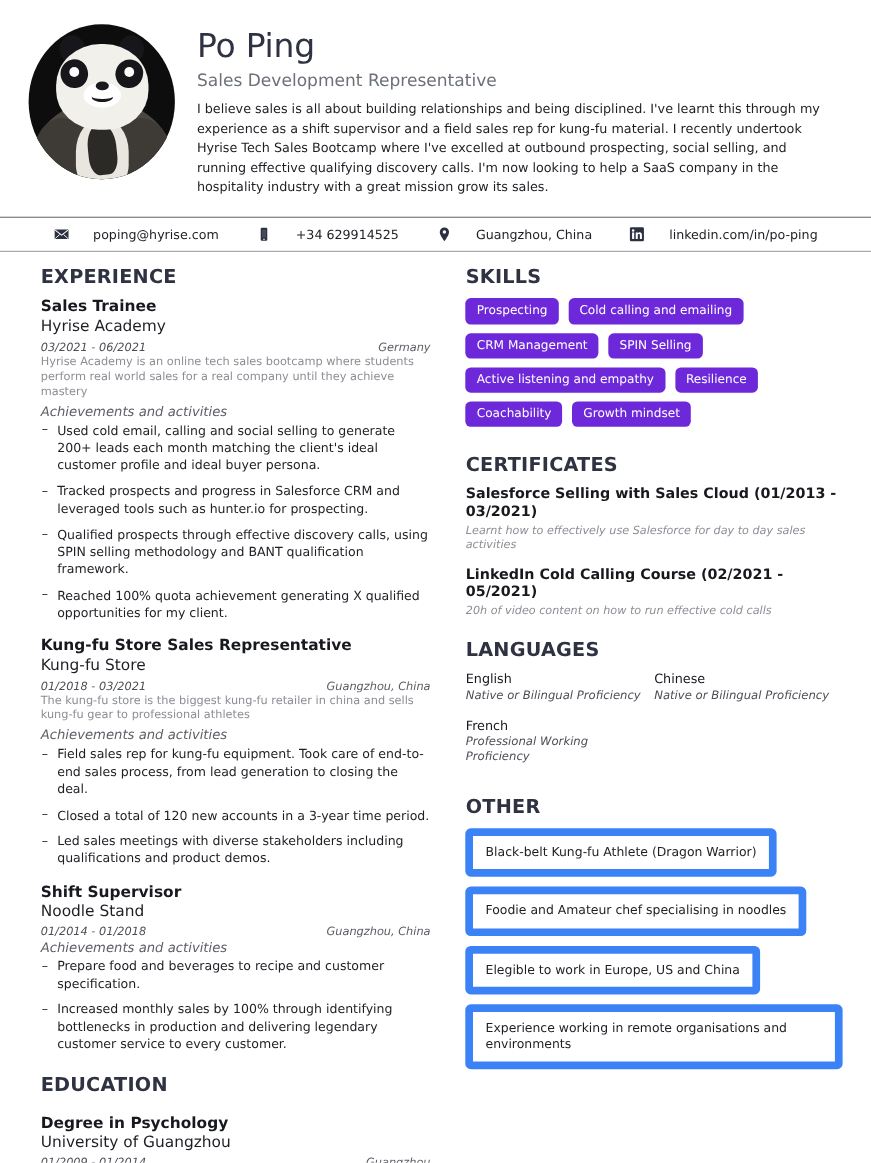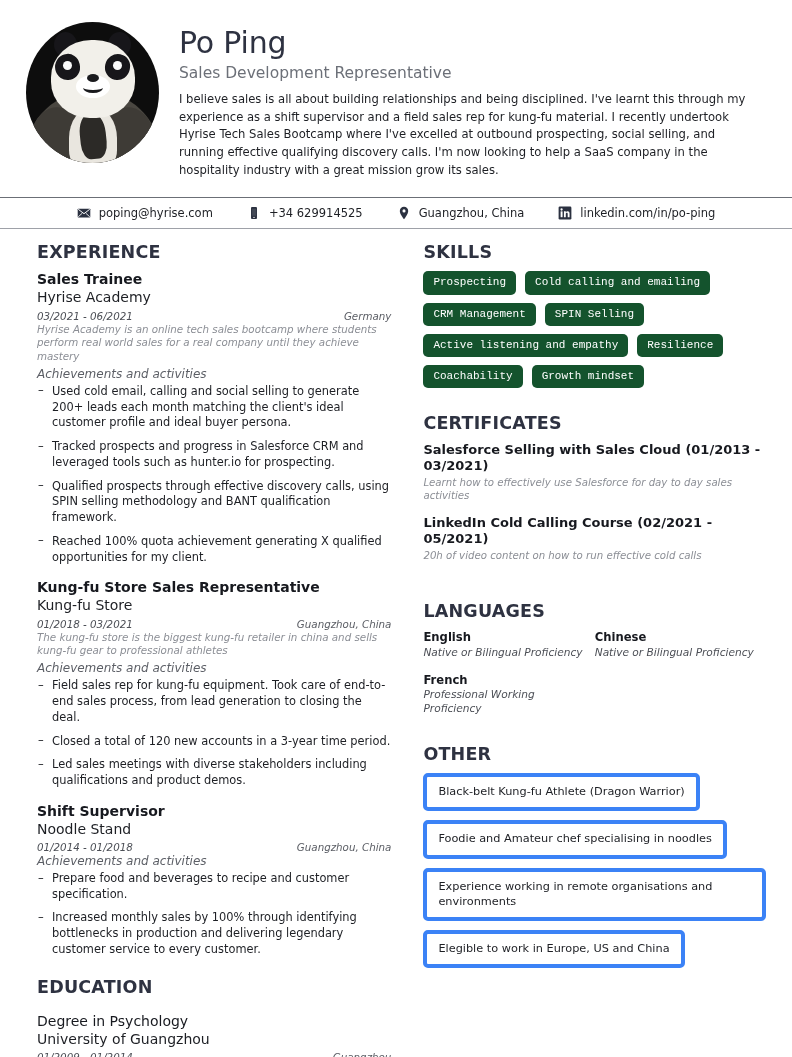--- a/index.html
+++ b/index.html
@@ -140,21 +140,21 @@
     border-top: 1.5px solid #6b6f76;
     border-bottom: 1.5px solid #9ea1a8;
     padding: 8px 24px;
     display: flex;
     justify-content: center;
     align-items: center;
     gap: 34px;
     margin-top: 4px;
   }
   .contact-item {
-    display: flex; align-items: center; gap: 8px;
+    display: flex; align-items: center; gap: 22px;
     font-size: 11.5px; color: #1d1f24;
     white-space: nowrap;
   }
   .contact-item .ico {
     width: 14px; height: 14px;
     display: inline-flex; align-items: center; justify-content: center;
     flex: 0 0 14px;
   }
   .contact-item .ico svg { display: block; }
 
@@ -188,21 +188,21 @@
     line-height: 1.25; margin: 0 0 3px 0;
   }
   .entry-meta {
     display: flex; justify-content: space-between; align-items: baseline;
     font-size: 10.3px; font-style: italic; color: #4b4e55;
     margin-bottom: 1px;
     text-align: center;
   }
   .entry-meta .loc { color: #5a5d64; }
   .entry-desc {
-    font-size: 10.3px; font-style: italic; color: #8b8e95;
+    font-size: 10.3px; color: #8b8e95;
     line-height: 1.3; margin: 0 0 4px 0;
   }
   .achv-label {
     font-size: 12px; font-style: italic; color: #5c5f66;
     margin: 0 0 3px 0;
   }
   ul.bullets { list-style: none; margin: 0; padding: 0; }
   ul.bullets li {
     position: relative;
     padding-left: 15px;
@@ -213,28 +213,27 @@
   }
   ul.bullets li:before {
     content: "–";
     position: absolute; left: 1px; top: -0.5px;
     color: #1d1f24;
   }
 
   
   .pills { display: flex; flex-wrap: wrap; gap: 8px 9px; margin-bottom: 4px; }
   .pill {
-    background: #14532d;
+    background: #6d28d9;
     color: #ffffff;
     border-radius: 5px;
     font-size: 11px;
     padding: 5px 10px 6px 10px;
     line-height: 1.1;
     white-space: nowrap;
-    font-family: Liberation Mono, monospace;
   }
 
   
   .cert { margin-bottom: 13px; }
   .cert-name {
     font-size: 13px; font-weight: 700; color: #17191f;
     line-height: 1.25; margin: 0 0 1px 0;
   }
   .cert-desc {
     font-size: 10.2px; font-style: italic; color: #8b8e95;
@@ -244,44 +243,44 @@
   
   .lang-grid {
     display: flex; flex-wrap: wrap;
   }
   .lang {
     width: 50%;
     margin-bottom: 14px;
     padding-right: 8px;
   }
   .lang-name {
-    font-size: 11.6px; font-weight: 700; color: #17191f;
+    font-size: 11.6px; font-weight: 400; color: #17191f;
     line-height: 1.25; margin: 0 0 1px 0;
   }
   .lang-level {
     font-size: 10.6px; font-style: italic; color: #4b4e55;
     line-height: 1.25; margin: 0;
   }
 
   
   .obox {
-    border: 4px solid #3b82f6;
+    border: 7px solid #3b82f6;
     border-radius: 5px;
     padding: 7px 11px 8px 11px;
     font-size: 11.3px;
     line-height: 1.35;
     color: #1d1f24;
     margin-bottom: 9px;
     display: inline-block;
   }
   .obox.full { display: block; }
 
   
   .edu-title {
-    font-size: 14px; font-weight: 400; color: #17191f;
+    font-size: 14px; font-weight: 700; color: #17191f;
     line-height: 1.2; margin: 16px 0 1px 0;
   }
   .edu-school {
     font-size: 14px; font-weight: 400; color: #1d1f24;
     line-height: 1.25; margin: 0 0 3px 0;
   }
 </style>
 </head>
 <body>
 
@@ -452,21 +451,21 @@
         <div class="cert">
           <div class="cert-name">Salesforce Selling with Sales Cloud (01/2013 - 03/2021)</div>
           <div class="cert-desc">Learnt how to effectively use Salesforce for day to day sales activities</div>
         </div>
         <div class="cert">
           <div class="cert-name">LinkedIn Cold Calling Course (02/2021 - 05/2021)</div>
           <div class="cert-desc">20h of video content on how to run effective cold calls</div>
         </div>
       </div>
 
-      <div class="section" style="margin-top:40px;">
+      <div class="section" style="margin-top:20px;">
         <h2 class="section-title">LANGUAGES</h2>
         <div class="lang-grid">
           <div class="lang">
             <div class="lang-name">English</div>
             <div class="lang-level">Native or Bilingual Proficiency</div>
           </div>
           <div class="lang">
             <div class="lang-name">Chinese</div>
             <div class="lang-level">Native or Bilingual Proficiency</div>
           </div>
@@ -475,20 +474,20 @@
             <div class="lang-level">Professional Working Proficiency</div>
           </div>
         </div>
       </div>
 
       <div class="section" style="margin-top:16px;">
         <h2 class="section-title">OTHER</h2>
         <div>
           <div class="obox">Black-belt Kung-fu Athlete (Dragon Warrior)</div>
           <div class="obox">Foodie and Amateur chef specialising in noodles</div>
+          <div class="obox">Elegible to work in Europe, US and China</div>
           <div class="obox full">Experience working in remote organisations and environments</div>
-          <div class="obox">Elegible to work in Europe, US and China</div>
         </div>
       </div>
 
     </div>
   </div>
 </div>
 
 </body></html>

